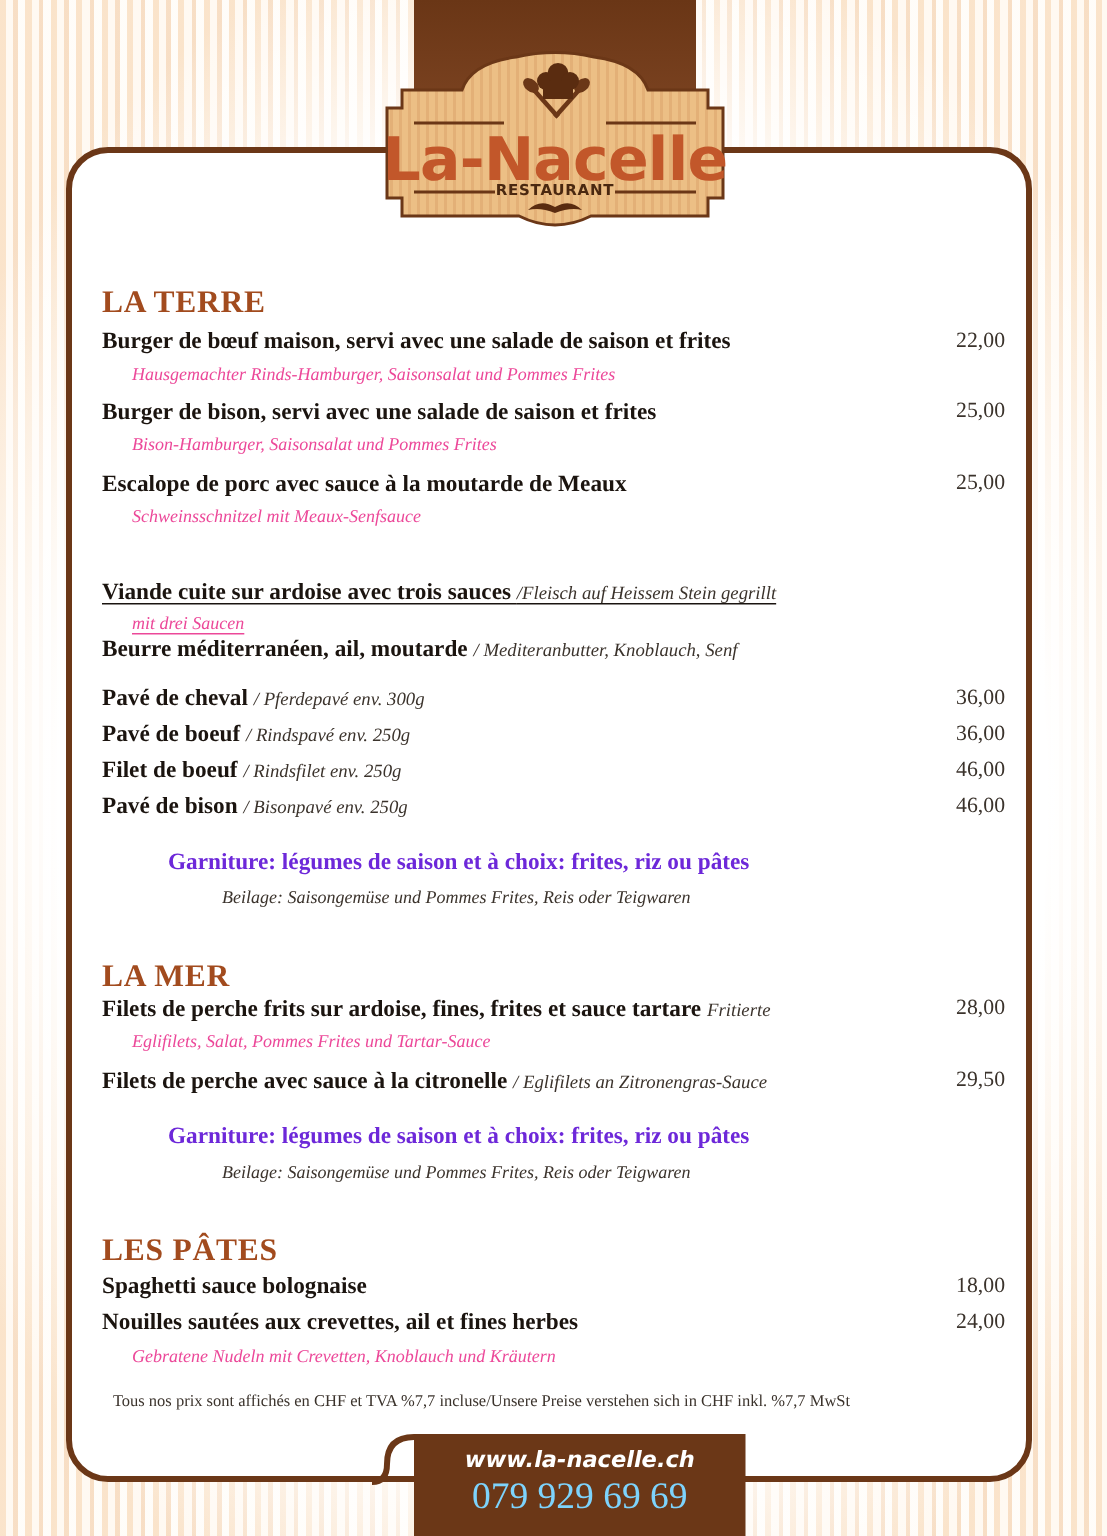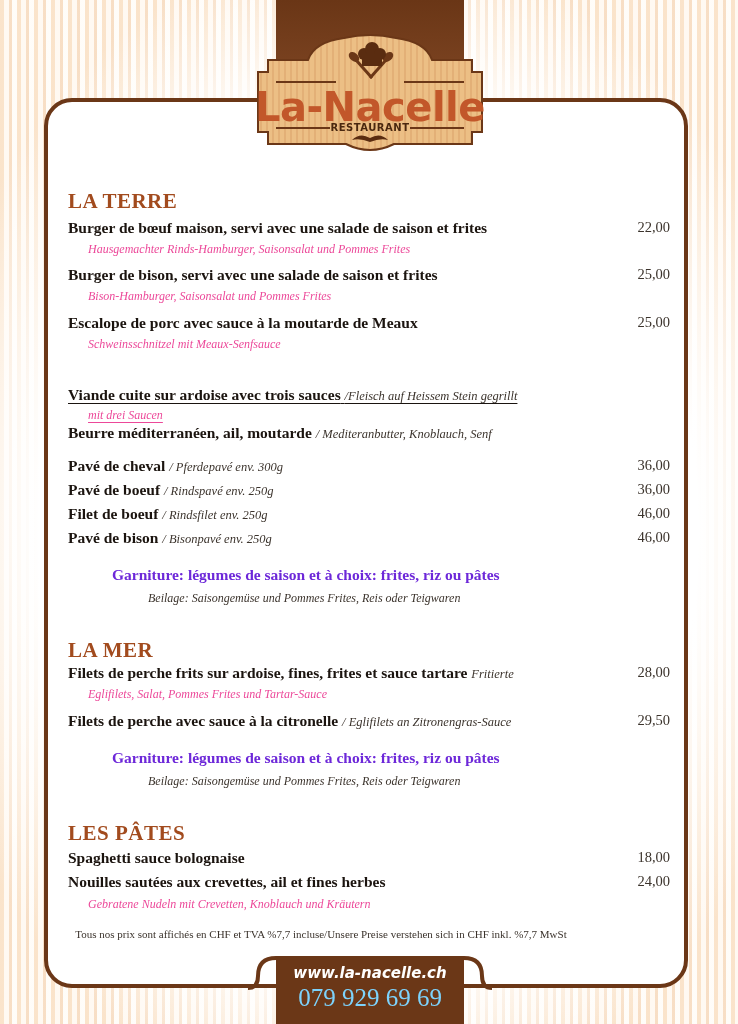--- a/index.html
+++ b/index.html
@@ -52,21 +52,21 @@
   .row .name { font-weight:bold; color:#1b140f;text-align:center; }
   .row .de { font-style:italic; font-size:12.5px; color:#3b332c; font-weight:normal; }
   .row .price { position:absolute; right:0; top:0; font-size:14.5px; color:#3b332c; }
   .sub { position:absolute; left:68px; font-style:italic; font-size:12px; color:#ec4899; white-space:nowrap;margin-left:20px; }
   .underline { text-decoration:underline; text-underline-offset:3px; }
   .garn { position:absolute; left:112px; font-weight:bold; font-size:15.5px; color:#6d28d9; white-space:nowrap; }
   .garn-de { position:absolute; left:148px; font-style:italic; font-size:12px; color:#3b332c; white-space:nowrap; }
   .footnote { position:absolute; left:0; width:642px; text-align:center; top:928px; font-size:11px; color:#3b332c; }
   
   .foot-tab {
-    position:absolute; left:276px; top:956px; width:188px; height:68px;
+    position:absolute; left:276px; top:956px; width:221px; height:68px;
     background:#6b3717;
   }
   .foot-url {
     position:absolute; left:0; right:0; top:8px; text-align:center;
     font-family:"DejaVu Sans", sans-serif; font-weight:bold; font-style:italic;
     font-size:15px; color:#fff;
   }
   .foot-phone {
     position:absolute; left:0; right:0; top:28px; text-align:center;
     font-family:"Liberation Serif", serif; font-size:25px; color:#7dd3fc;

